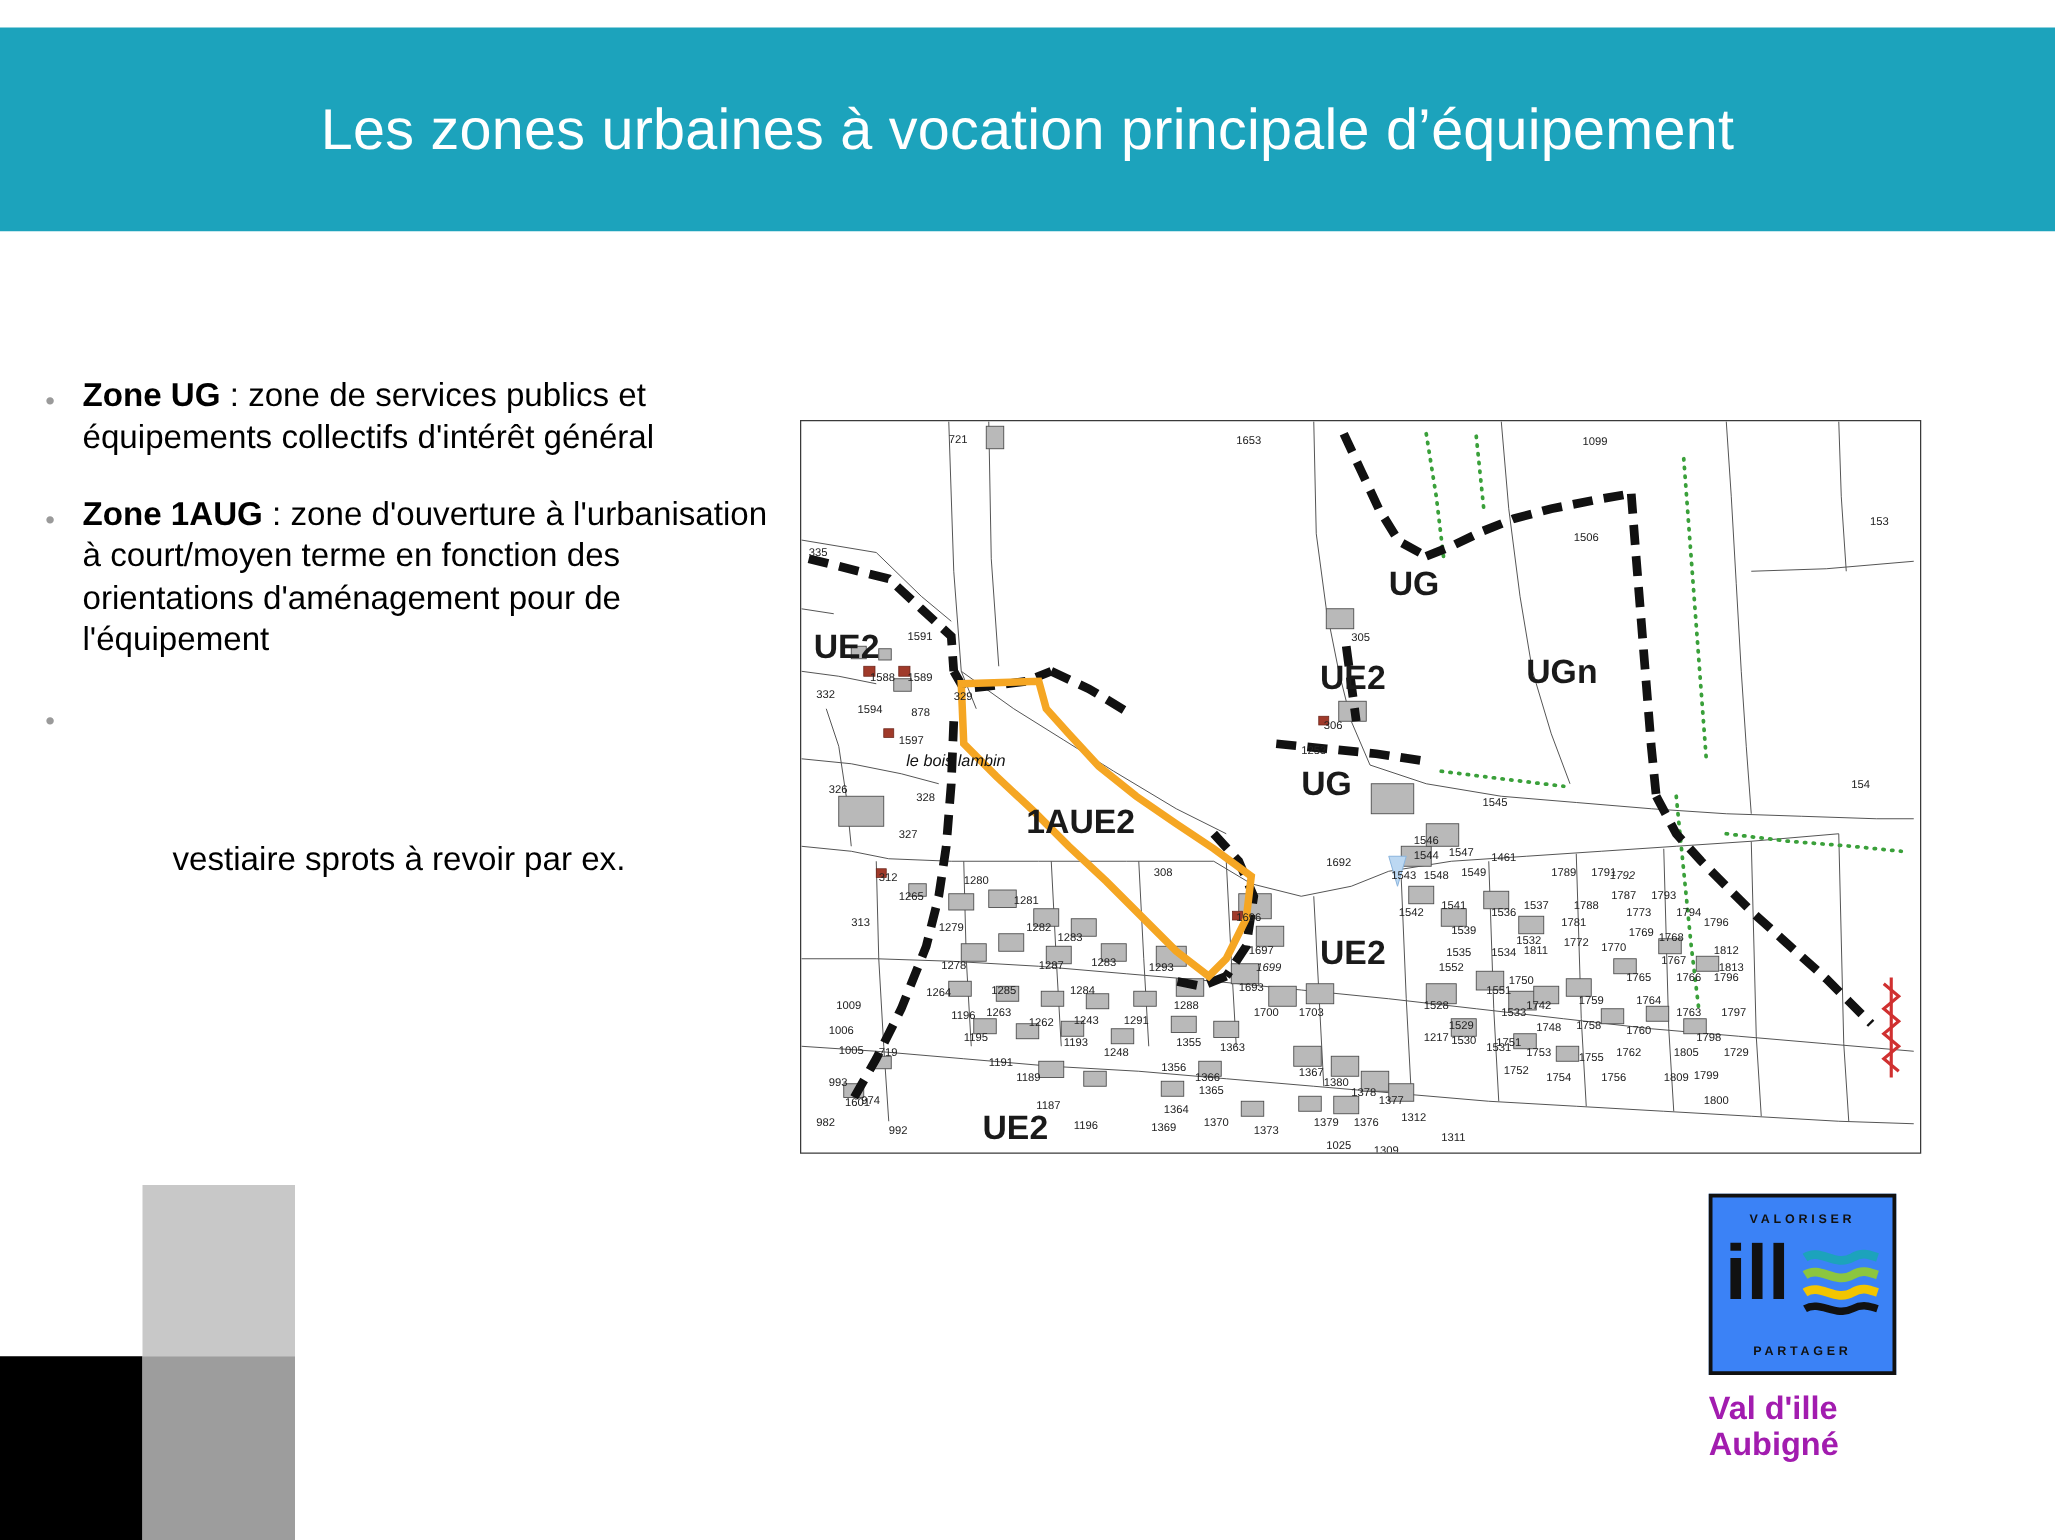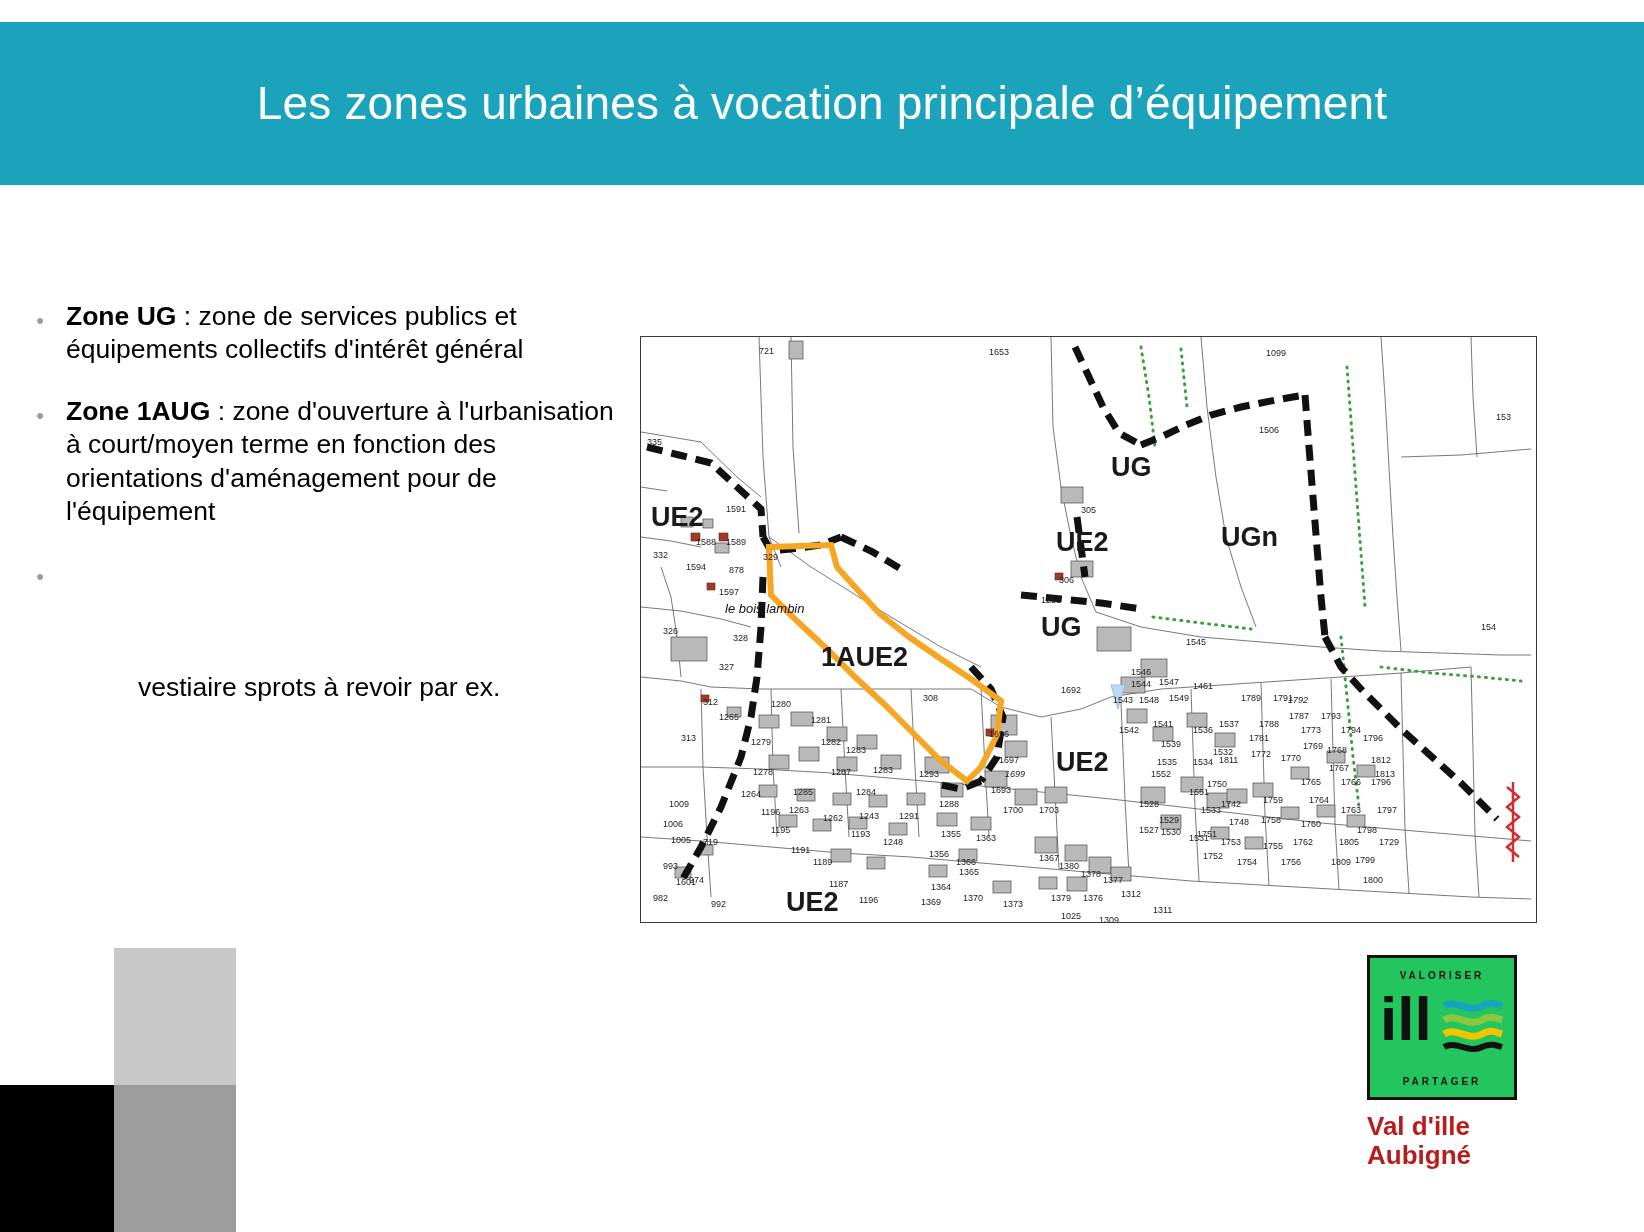--- a/index.html
+++ b/index.html
@@ -152,21 +152,21 @@
   }
 
   
   #logo {
     position: absolute;
     left: 1367px;
     top: 955px;
     width: 150px;
     height: 145px;
     border: 3px solid #111;
-    background: #22c55e;
+    background: #3b82f6;
     box-sizing: border-box;
   }
   #logo-valoriser {
     position: absolute;
     left: 0;
     top: 12px;
     width: 100%;
     text-align: center;
     font-size: 10px;
     letter-spacing: 3px;
@@ -201,21 +201,21 @@
     width: 62px;
     height: 54px;
   }
   #logo-name {
     position: absolute;
     left: 1367px;
     top: 1112px;
     width: 200px;
     font-size: 26px;
     font-weight: bold;
-    color: #b91c1c;
+    color: #a21caf;
     line-height: 1.12;
   }
 </style>
 </head>
 <body>
 
 <div id="header-banner">
   <div id="header-title">Les zones urbaines à vocation principale d’équipement</div>
 </div>
 
@@ -499,21 +499,21 @@
       <div class="tiny-num" style="left: 516px; top: 420px;">1535</div>
       <div class="tiny-num" style="left: 552px; top: 388px;">1536</div>
       <div class="tiny-num" style="left: 578px; top: 382px;">1537</div>
       <div class="tiny-num" style="left: 572px; top: 410px;">1532</div>
       <div class="tiny-num" style="left: 552px; top: 420px;">1534</div>
       <div class="tiny-num" style="left: 510px; top: 432px;">1552</div>
       <div class="tiny-num" style="left: 548px; top: 450px;">1551</div>
       <div class="tiny-num" style="left: 498px; top: 462px;">1528</div>
       <div class="tiny-num" style="left: 518px; top: 478px;">1529</div>
       <div class="tiny-num" style="left: 560px; top: 468px;">1533</div>
-      <div class="tiny-num" style="left: 498px; top: 488px;">1527</div>
+      <div class="tiny-num" style="left: 498px; top: 488px;">1217</div>
       <div class="tiny-num" style="left: 520px; top: 490px;">1530</div>
       <div class="tiny-num" style="left: 548px; top: 496px;">1531</div>
       <div class="tiny-num" style="left: 498px; top: 358px;">1548</div>
       <div class="tiny-num" style="left: 528px; top: 356px;">1549</div>
       <div class="tiny-num" style="left: 518px; top: 340px;">1547</div>
       <div class="tiny-num" style="left: 490px; top: 330px;">1546</div>
       <div class="tiny-num" style="left: 545px; top: 300px;">1545</div>
       <div class="tiny-num" style="left: 552px; top: 344px;">1461</div>
       <div class="tiny-num" style="left: 600px; top: 356px;">1789</div>
       <div class="tiny-num" style="left: 632px; top: 356px;">1791</div>

